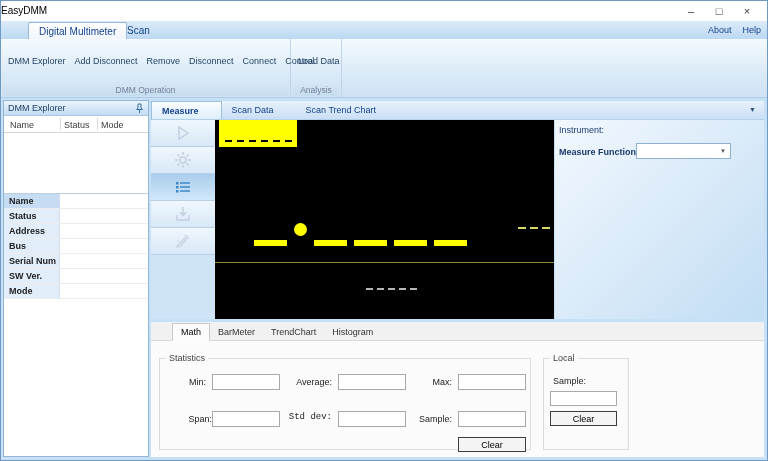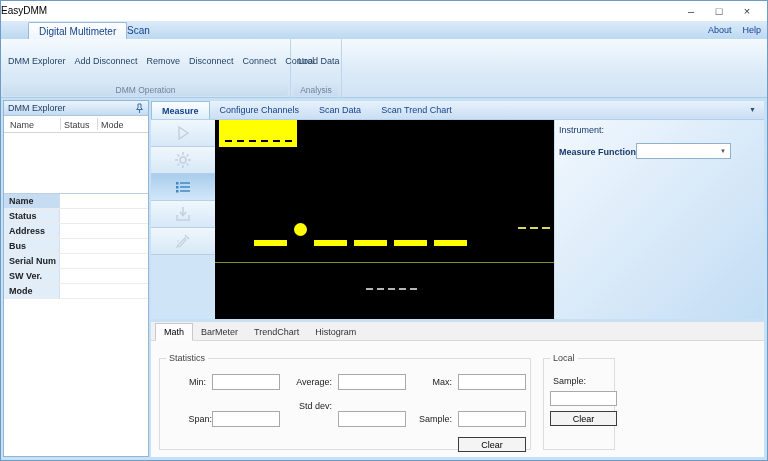--- a/index.html
+++ b/index.html
@@ -52,21 +52,21 @@
   .exp-list { height:61px; border-bottom:1px solid #b9cfe2; }
   .prop-row { display:flex; height:15px; border-bottom:1px solid #ececec; }
   .prop-label { width:56px; background:#e1edf9; border-right:1px solid #d0dfee;
                 font-weight:bold; color:#222; padding:2px 0 0 5px; }
   .prop-row.sel .prop-label { background:#c6dcf2; }
   .prop-value { flex:1; background:#fff; }
 
   
   .main-tabs { position:absolute; left:150px; top:100px; right:3px; height:19px;
                background:linear-gradient(#e7f2fc,#cadef4); border-bottom:1px solid #b4cfe8; display:flex; }
-  .mtab { padding:4px 10px 0 10px; color:#15428b; font-size:9px; }
+  .mtab { padding:4px 22px 0 10px; color:#15428b; font-size:9px; }
   .mtab.active { background:linear-gradient(#fbfdff,#ddeefb); border:1px solid #9dbfde; border-bottom:none;
                  font-weight:bold; }
   .mtabs-arrow { position:absolute; right:8px; top:5px; font-size:7px; color:#33507a; }
 
   
   .vtoolbar { position:absolute; left:150px; top:119px; width:64px; height:199px; background:#cfe4f7; }
   .vbtn { height:27px; background:linear-gradient(#f0f7fd,#d7e8f7); border-bottom:1px solid #b9cfe5;
           display:flex; align-items:center; justify-content:center; }
   .vbtn.sel { background:linear-gradient(#a9cdec,#d2e7fa); }
 
@@ -89,30 +89,30 @@
                 background:linear-gradient(135deg,#f2f8fe,#c2ddf4); }
   .inst-label { position:absolute; left:4px; top:5px; color:#1c3a6e; }
   .mf-label { position:absolute; left:4px; top:27px; color:#1c3a6e;font-weight:bold; }
   .combo { position:absolute; left:81px; top:23px; width:95px; height:16px; background:#fff;
            border:1px solid #8fb0cf; }
   .combo .arrow { position:absolute; right:4px; top:4px; font-size:6px; color:#555; }
 
   
   .bottom { position:absolute; left:150px; top:321px; right:3px; bottom:3px; background:#fbfbfb; }
   .btabs { height:19px; background:#f1f1f1; border-bottom:1px solid #d9d9d9; display:flex;
-           padding-left:4px; align-items:flex-end; }
+           padding-left:21px; align-items:flex-end; }
   .btab { padding:3px 8px; color:#333; font-size:9px; }
   .btab.active { background:#fcfcfc; border:1px solid #c8c8c8; border-bottom:1px solid #fcfcfc;
                  margin-bottom:-1px; color:#000; }
   .bcontent { position:absolute; left:0; top:19px; right:0; bottom:0; }
 
   fieldset { position:absolute; border:1px solid #dcdcdc; }
   legend { font-size:9px; color:#444; margin-left:6px; padding:0 3px; }
   .fs-stats { left:8px; top:12px; width:372px; height:97px; }
-  .fs-local { left:392px; top:12px; width:72px; height:97px; }
+  .fs-local { left:392px; top:12px; width:86px; height:97px; }
 
   .stat-label { position:absolute; text-align:right; color:#222; font-size:9px; }
   .stat-input { position:absolute; width:68px; height:16px; border:1px solid #a9a9a9; background:#fff;
                 font-size:9px; padding:1px 3px; font-family:"Liberation Sans", sans-serif; }
   .clear-btn { position:absolute; width:68px; height:15px; background:#f4f4f4; border:1px solid #3c3c3c;
                font-size:9px; text-align:center; padding-top:2px; color:#000; }
 
   .local-sample-label { position:absolute; left:9px; top:13px; color:#222; }
   .local-input { position:absolute; left:6px; top:28px; width:67px; height:15px; border:1px solid #a9a9a9;
                  background:#fff; font-size:9px; padding:1px 3px; font-family:"Liberation Sans", sans-serif; }
@@ -208,21 +208,20 @@
       </div>
       <div class="prop-row">
         <div class="prop-label">Mode</div>
         <div class="prop-value"></div>
       </div>
     </div>
   </div>
 
   <div class="main-tabs">
     <div class="mtab active">Measure</div>
-    <div class="mtab">Configure Channels</div>
     <div class="mtab">Scan Data</div>
     <div class="mtab">Scan Trend Chart</div>
     <div class="mtabs-arrow">▼</div>
   </div>
 
   <div class="vtoolbar">
     <div class="vbtn">
       <span>
         <svg width="18" height="18" viewBox="0 0 18 18">
           <path d="M5 3 L14 9 L5 15 Z" fill="none" stroke="#c3cfdd" stroke-width="1.5"></path>
@@ -334,21 +333,21 @@
       <fieldset class="fs-stats">
         <legend>Statistics</legend>
         <div class="stat-label" style="left:6px;  top:14px; width:40px;">Min:</div>
         <input class="stat-input" style="left: 52px; top: 11px;" value="">
         <div class="stat-label" style="left:124px; top:14px; width:48px;text-align:right;">Average:</div>
         <input class="stat-input" style="left: 178px; top: 11px;" value="">
         <div class="stat-label" style="left:252px; top:14px; width:40px;">Max:</div>
         <input class="stat-input" style="left: 298px; top: 11px;" value="">
         <div class="stat-label" style="left:12px;  top:51px; width:40px;">Span:</div>
         <input class="stat-input" style="left: 52px; top: 48px;" value="">
-        <div class="stat-label" style="left:124px; top:38px; width:48px;">Std dev:</div>
+        <div class="stat-label" style="left:124px; top:49px; width:48px;font-family:Liberation Mono, monospace;">Std dev:</div>
         <input class="stat-input" style="left: 178px; top: 48px;" value="">
         <div class="stat-label" style="left:248px; top:51px; width:44px;">Sample:</div>
         <input class="stat-input" style="left: 298px; top: 48px;" value="">
         <div class="clear-btn" style="left:298px; top:74px;">Clear</div>
       </fieldset>
       <fieldset class="fs-local">
         <legend>Local</legend>
         <div class="local-sample-label">Sample:</div>
         <input class="local-input" value="" style="">
         <div class="clear-btn local-clear">Clear</div>

